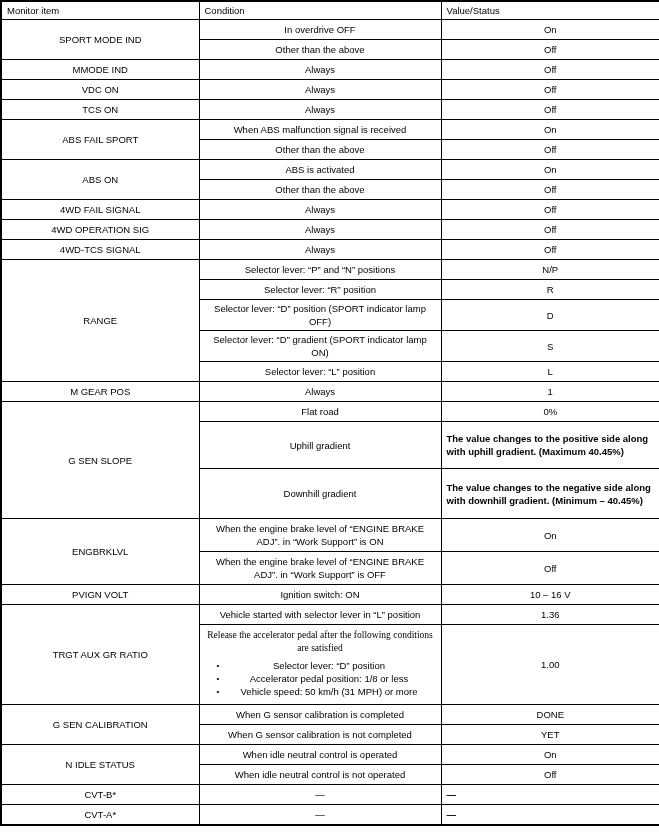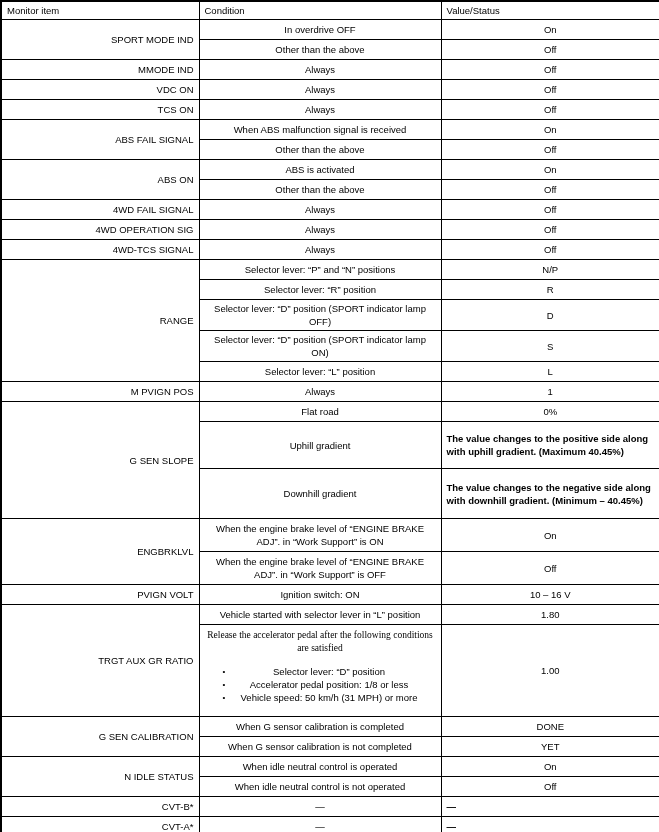--- a/index.html
+++ b/index.html
@@ -40,39 +40,39 @@
     border-bottom: 2px solid #000;
   }
   thead th {
     text-align: left;
     font-weight: normal;
     height: 16px;
     padding: 0 4px;
     border-bottom: 2px solid #000;
   }
   td.item {
-    text-align: right;
+    text-align: center;
   }
   td.cond {
     text-align: center;
   }
   td.value {
     text-align: center;
     margin-top: 30px;
   }
   td.value.left {
     text-align: left;
     font-weight: bold;
   }
   tr.single > td { height: 20px; }
   tr.tall > td   { height: 27px; }
 
   ul.bullets {
     list-style: none;
-    margin: 10px;
+    margin: 4px;
     padding: 0 0 0 8px;
   }
   ul.bullets li {
     position: relative;
     padding-left: 10px;
     line-height: 13px;
   }
   ul.bullets li::before {
     content: "\2022";
     position: absolute;
@@ -128,21 +128,21 @@
       <td class="cond">Always</td>
       <td class="value">Off</td>
     </tr>
     <tr class="single">
       <td class="item">TCS ON</td>
       <td class="cond">Always</td>
       <td class="value">Off</td>
     </tr>
 
     <tr class="single">
-      <td class="item" rowspan="2">ABS FAIL SIGNAL</td>
+      <td class="item" rowspan="2">ABS FAIL SPORT</td>
       <td class="cond">When ABS malfunction signal is received</td>
       <td class="value">On</td>
     </tr>
     <tr class="single">
       <td class="cond">Other than the above</td>
       <td class="value">Off</td>
     </tr>
 
     <tr class="single">
       <td class="item" rowspan="2">ABS ON</td>
@@ -177,30 +177,30 @@
     </tr>
     <tr class="single">
       <td class="cond">Selector lever: “R” position</td>
       <td class="value">R</td>
     </tr>
     <tr class="tall">
       <td class="cond">Selector lever: “D” position (SPORT indicator lamp OFF)</td>
       <td class="value">D</td>
     </tr>
     <tr class="tall">
-      <td class="cond">Selector lever: “D” position (SPORT indicator lamp ON)</td>
+      <td class="cond">Selector lever: “D” gradient (SPORT indicator lamp ON)</td>
       <td class="value">S</td>
     </tr>
     <tr class="single">
       <td class="cond">Selector lever: “L” position</td>
       <td class="value">L</td>
     </tr>
 
     <tr class="single">
-      <td class="item">M PVIGN POS</td>
+      <td class="item">M GEAR POS</td>
       <td class="cond">Always</td>
       <td class="value">1</td>
     </tr>
 
     <tr class="single">
       <td class="item" rowspan="3">G SEN SLOPE</td>
       <td class="cond">Flat road</td>
       <td class="value">0%</td>
     </tr>
     <tr>
@@ -224,21 +224,21 @@
 
     <tr class="single">
       <td class="item">PVIGN VOLT</td>
       <td class="cond">Ignition switch: ON</td>
       <td class="value">10 – 16 V</td>
     </tr>
 
     <tr class="single">
       <td class="item" rowspan="2">TRGT AUX GR RATIO</td>
       <td class="cond">Vehicle started with selector lever in “L” position</td>
-      <td class="value">1.80</td>
+      <td class="value">1.36</td>
     </tr>
     <tr>
       <td class="cond" style="height:70px; vertical-align:top; padding-top:4px">
         <span class="lead">Release the accelerator pedal after the following conditions are satisfied</span>
         <ul class="bullets">
           <li>Selector lever: “D” position</li>
           <li>Accelerator pedal position: 1/8 or less</li>
           <li>Vehicle speed: 50 km/h (31 MPH) or more</li>
         </ul>
       </td>

